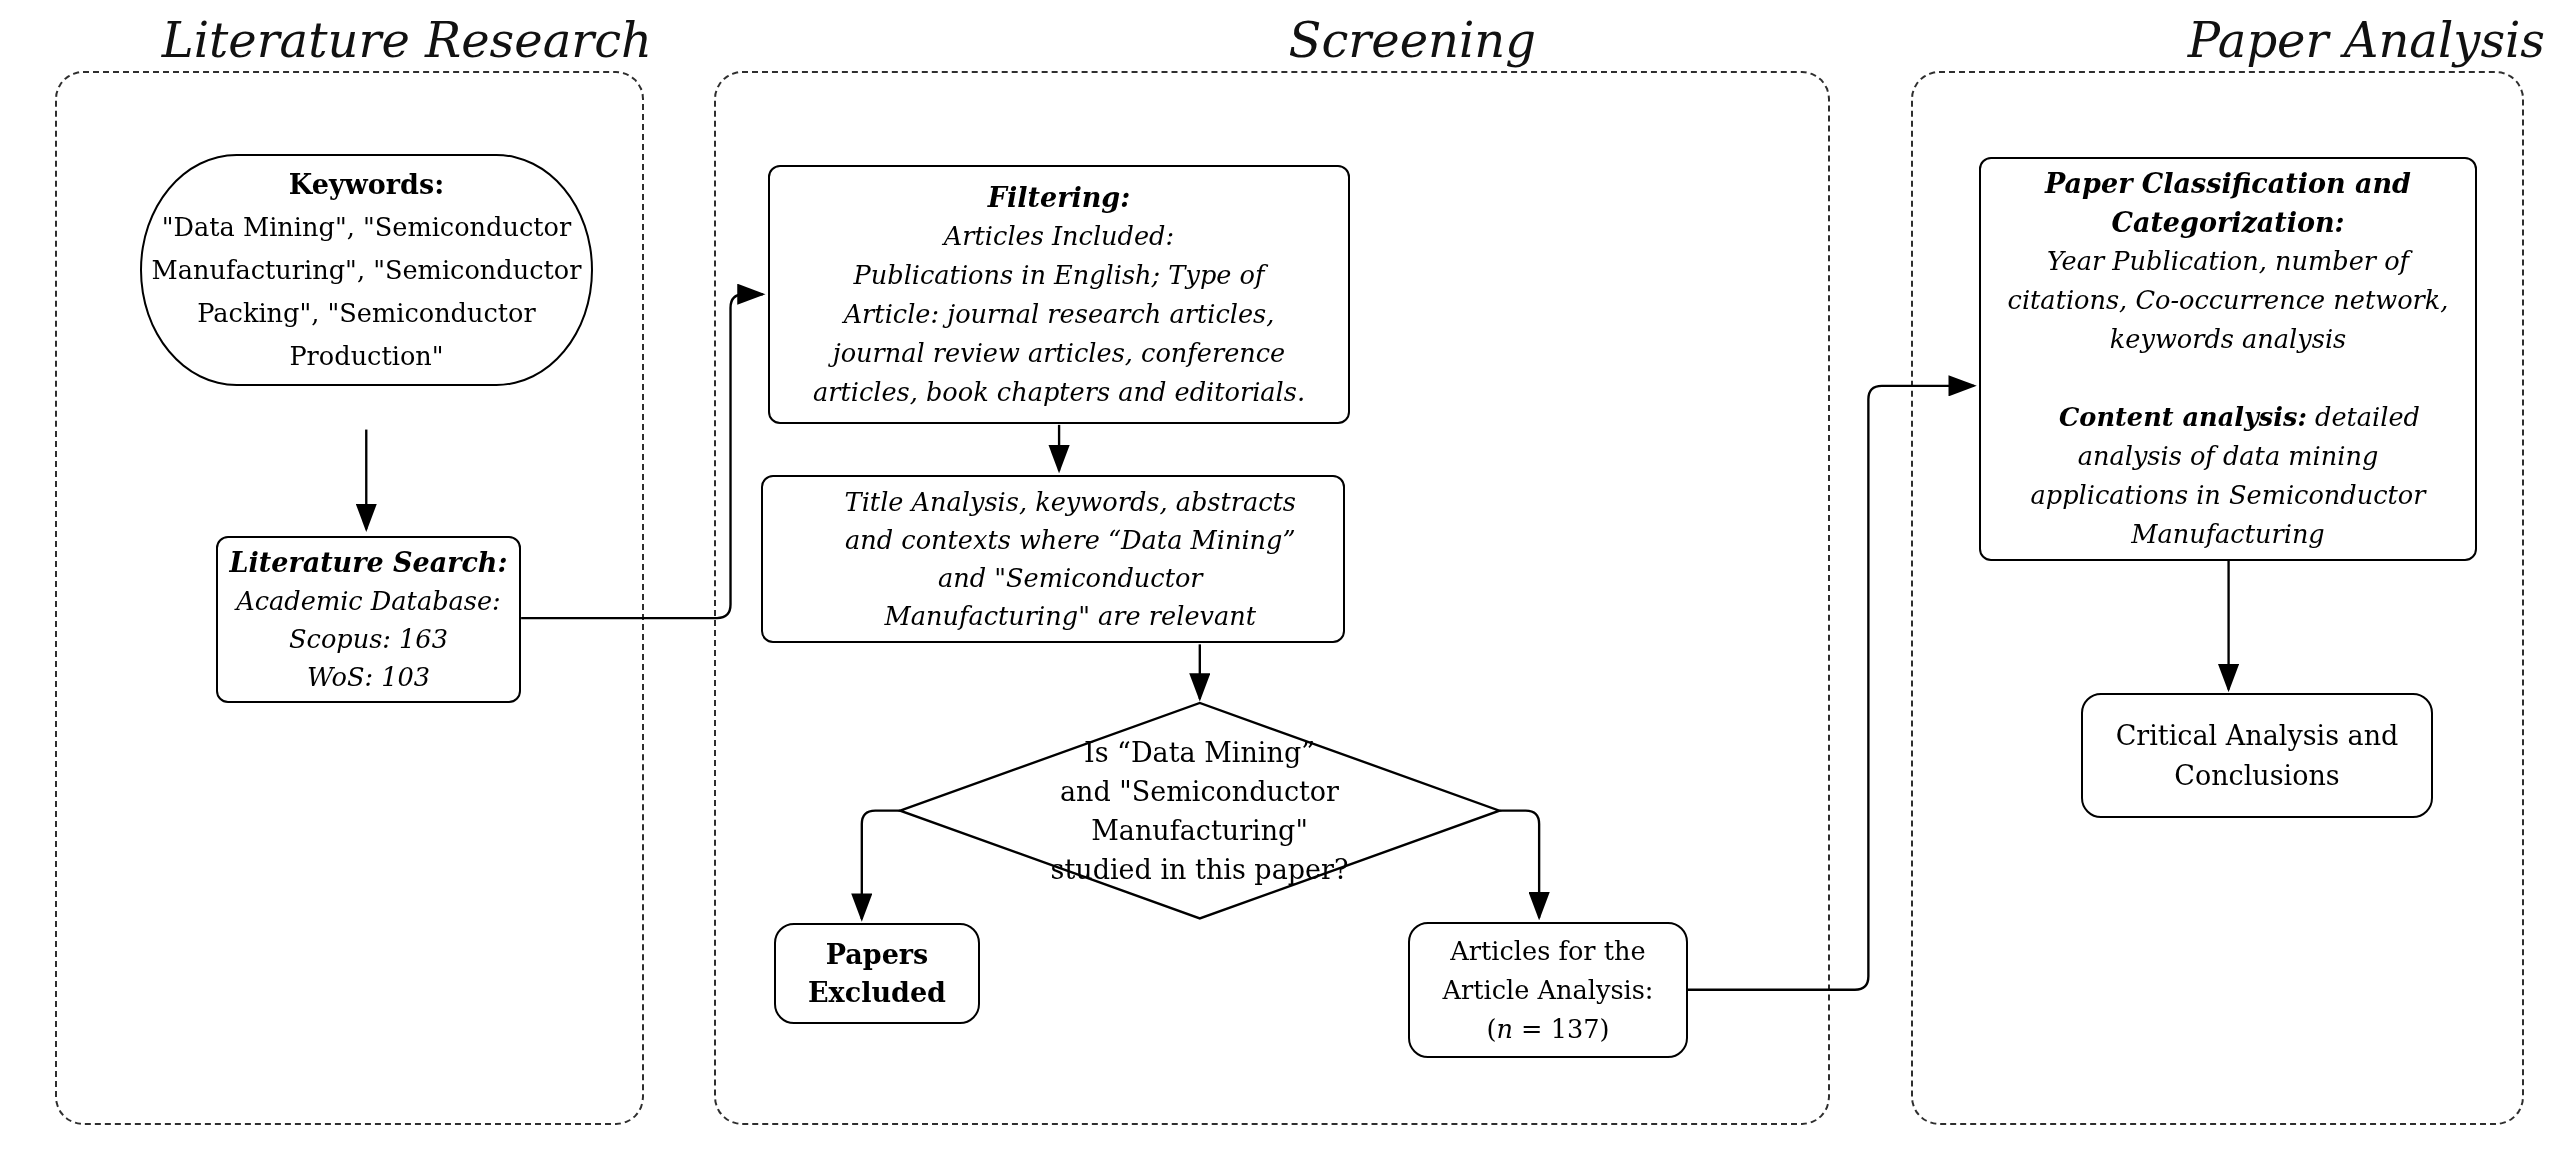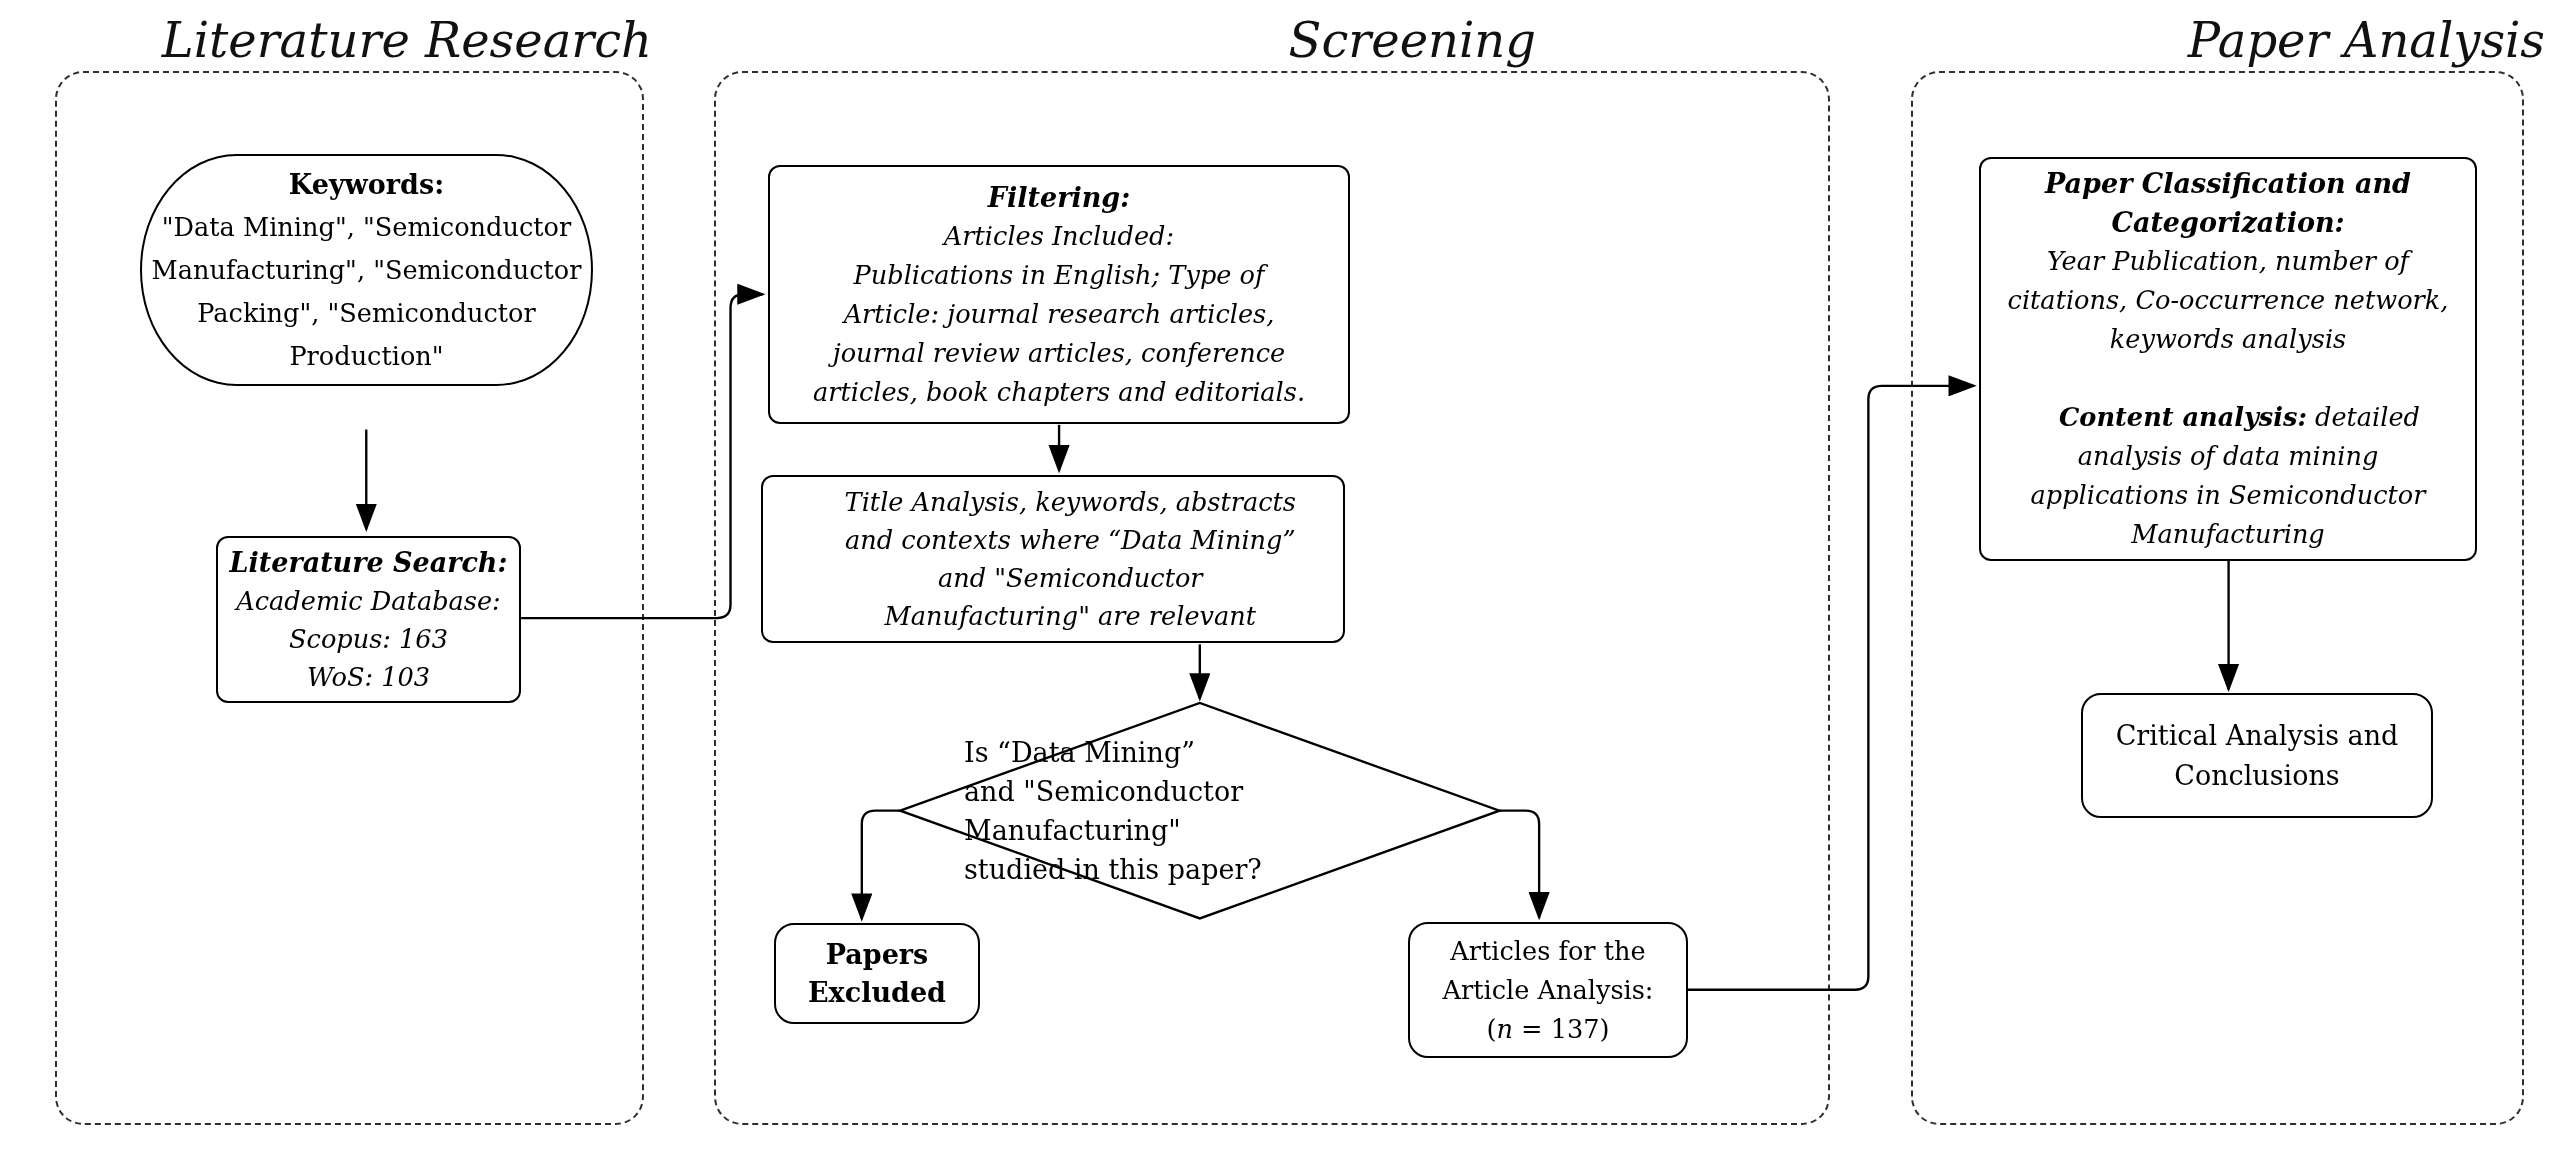--- a/index.html
+++ b/index.html
@@ -47,20 +47,21 @@
   .pl { white-space: pre-line; }
   .cap { font-weight: bold; font-size: 27px; line-height: 39px; }
   .bodytxt { font-size: 25.6px; line-height: 39px; }
   .r30 { border-radius: 20px; margin-left: 16px; }
   .r36 { border-radius: 12px; font-style: italic; }
   .diamond-text {
     position: absolute;
     display: flex;
     align-items: center;
     justify-content: center;
+    text-align: center;
     font-size: 27px;
     line-height: 39px;
   }
 </style>
 </head>
 <body>
 
 <div class="canvas">
 
   <div class="sec-title" style="left:46px; top:19px;">Literature Research</div>

